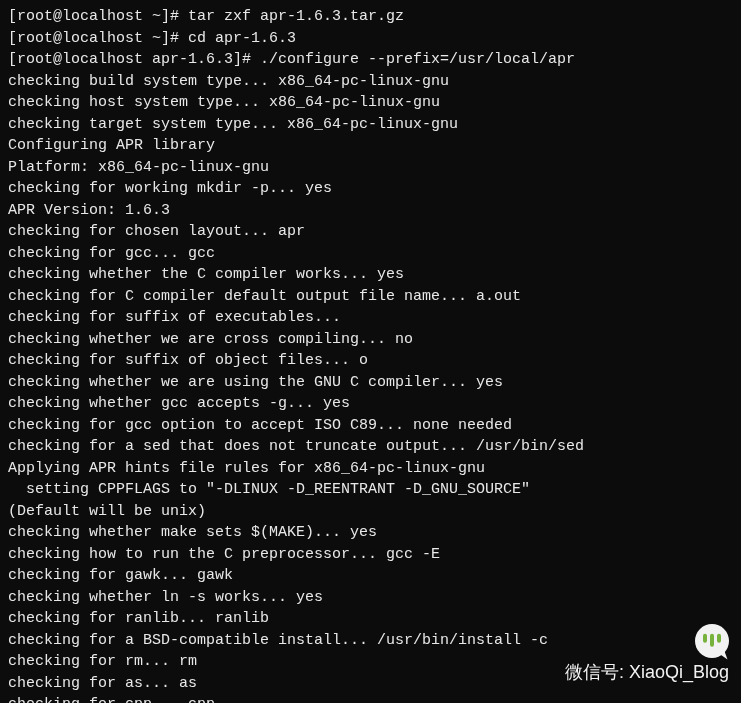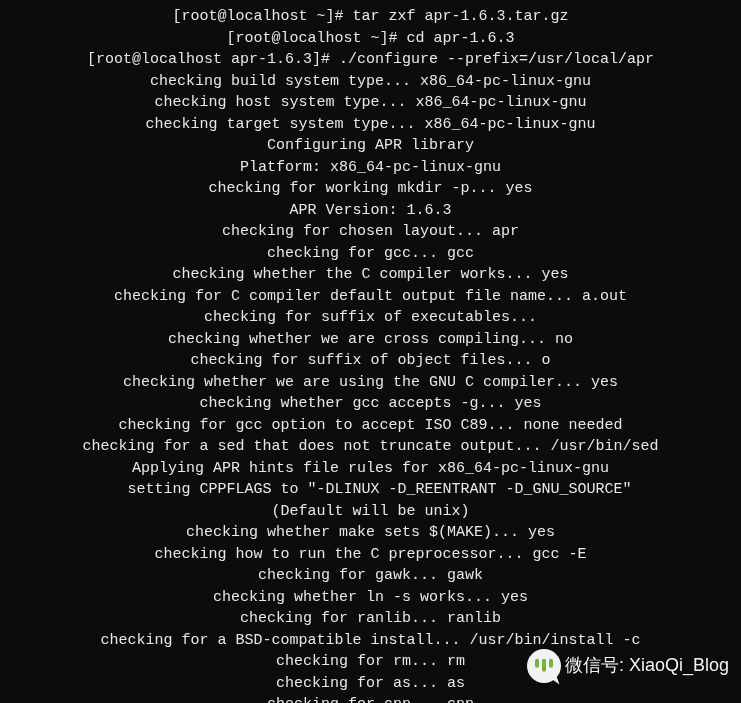--- a/index.html
+++ b/index.html
@@ -11,34 +11,35 @@
     font-family: "Consolas", "Courier New", monospace;
     font-size: 15px;
     line-height: 21.5px;
     color: #e8e8e8;
     position: relative;
   }
   .terminal {
     padding: 6px 8px 10px 8px;
     white-space: pre;
   }
-  .line { display: block; text-align: center; }
+  .line { display: block; }
   .watermark {
     position: absolute;
     right: 12px;
     bottom: 20px;
     display: flex;
-    align-items: center;
+    align-items: flex-end;
     gap: 4px;
     color: #ffffff;
     font-family: Arial, sans-serif;
     font-size: 18px;
     opacity: 0.95;
     pointer-events: none;
     text-shadow: 0 0 2px rgba(0,0,0,0.5);
+    flex-direction: column;
   }
   .watermark .bubble {
     width: 34px;
     height: 34px;
     background: #ffffff;
     border-radius: 50%;
     position: relative;
   }
   .watermark .bubble::after {
     content: "";

